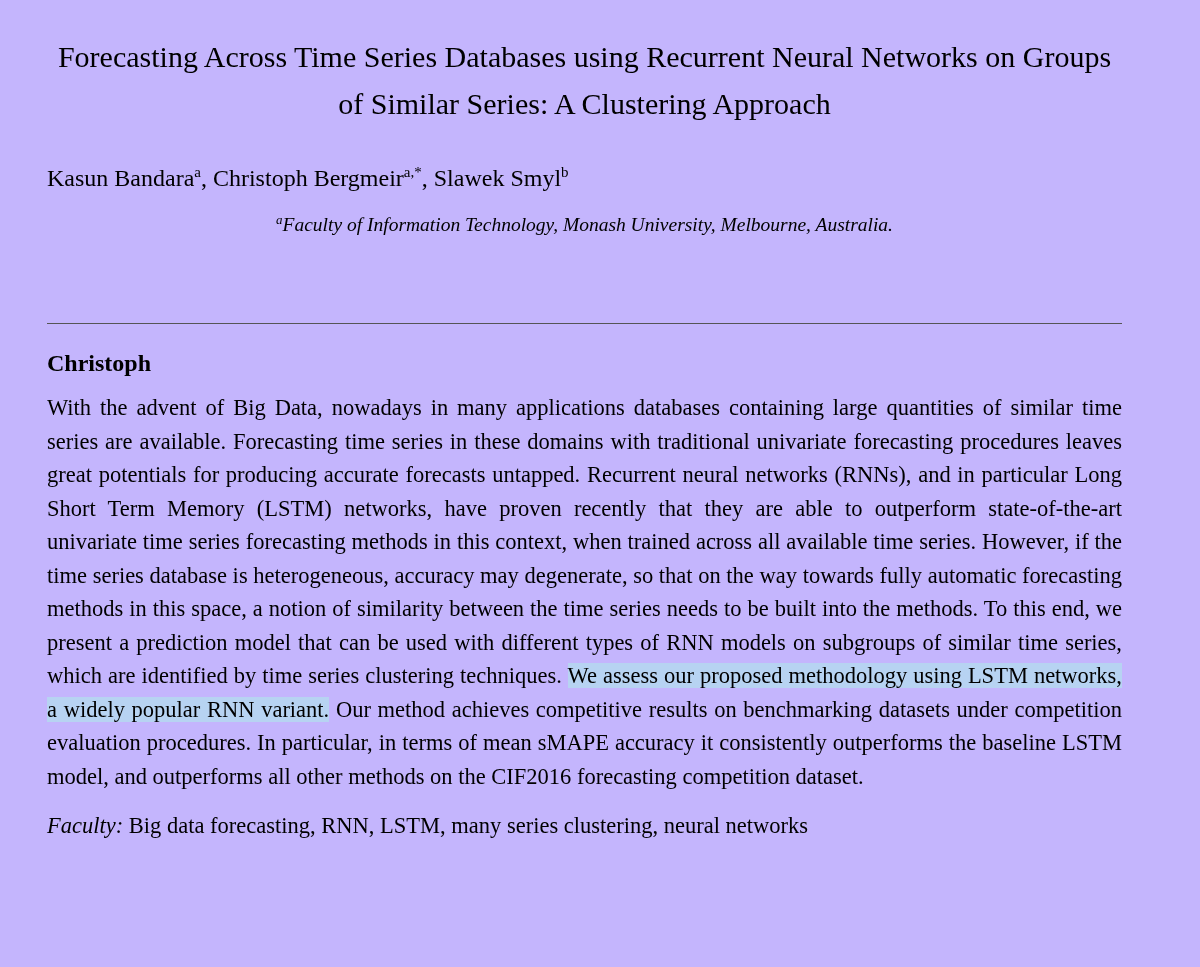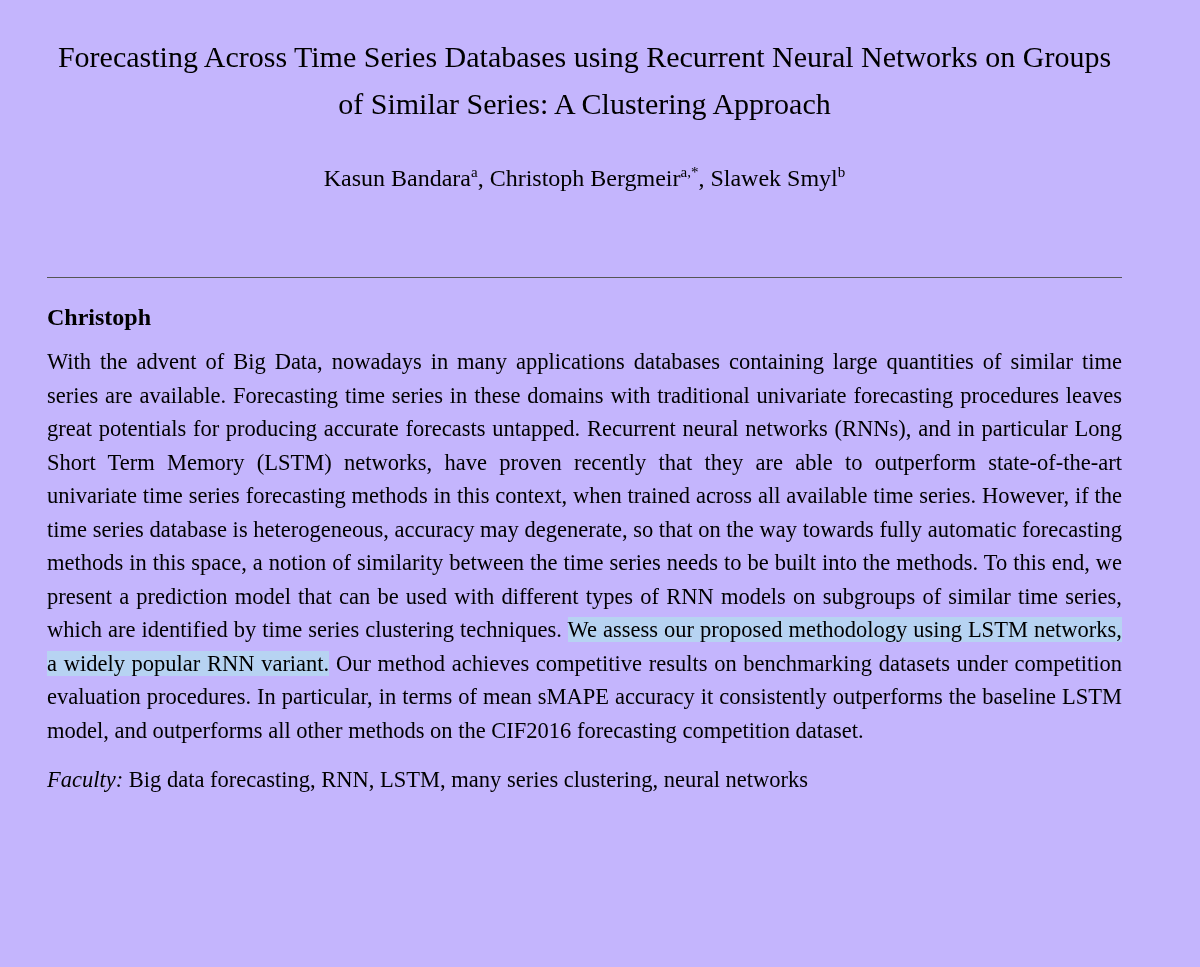--- a/index.html
+++ b/index.html
@@ -21,21 +21,20 @@
   .title {
     font-size: 30px;
     font-weight: 400;
     line-height: 1.55;
     text-align: center;
     max-width: 1060px;
     margin: 0 auto 36px auto;
     color: #000;
   }
   .authors {
-    text-align: center;
     font-size: 24px;
     line-height: 30px;
     margin: 12px 0 18px 0;
   }
   .authors sup {
     font-size: 15px;
     line-height: 0;
   }
   .affiliations {
     text-align: center;
@@ -83,20 +82,21 @@
 
 <div class="page">
 
   <h1 class="title">Forecasting Across Time Series Databases using Recurrent Neural Networks on Groups of Similar Series: A Clustering Approach</h1>
 
   <div class="authors">
     <span class="author"><span>Kasun Bandara</span><sup>a</sup><span>, </span></span><span class="author"><span>Christoph Bergmeir</span><sup>a,*</sup><span>, </span></span><span class="author"><span>Slawek Smyl</span><sup>b</sup><span></span></span>
   </div>
 
   <div class="affiliations">
+    <div class="affil"><sup>a</sup><span>Faculty of Information Technology, Monash University, Melbourne, Australia.</span></div>
   </div>
 
   <hr class="rule">
 
   <h2 class="abstract-heading">Christoph</h2>
 
   <p class="abstract-body"><span>With the advent of Big Data, nowadays in many applications databases containing large quantities of similar time series are available. Forecasting time series in these domains with traditional univariate forecasting procedures leaves great potentials for producing accurate forecasts untapped. Recurrent neural networks (RNNs), and in particular Long Short Term Memory (LSTM) networks, have proven recently that they are able to outperform state-of-the-art univariate time series forecasting methods in this context, when trained across all available time series. However, if the time series database is heterogeneous, accuracy may degenerate, so that on the way towards fully automatic forecasting methods in this space, a notion of similarity between the time series needs to be built into the methods. To this end, we present a prediction model that can be used with different types of RNN models on subgroups of similar time series, which are identified by time series clustering techniques. </span><span class="highlight">We assess our proposed methodology using LSTM networks, a widely popular RNN variant.</span><span> Our method achieves competitive results on benchmarking datasets under competition evaluation procedures. In particular, in terms of mean sMAPE accuracy it consistently outperforms the baseline LSTM model, and outperforms all other methods on the CIF2016 forecasting competition dataset.</span></p>
 
   <p class="keywords"><span class="kw-label">Faculty:</span><span> Big data forecasting, RNN, LSTM, many series clustering, neural networks</span></p>
 

